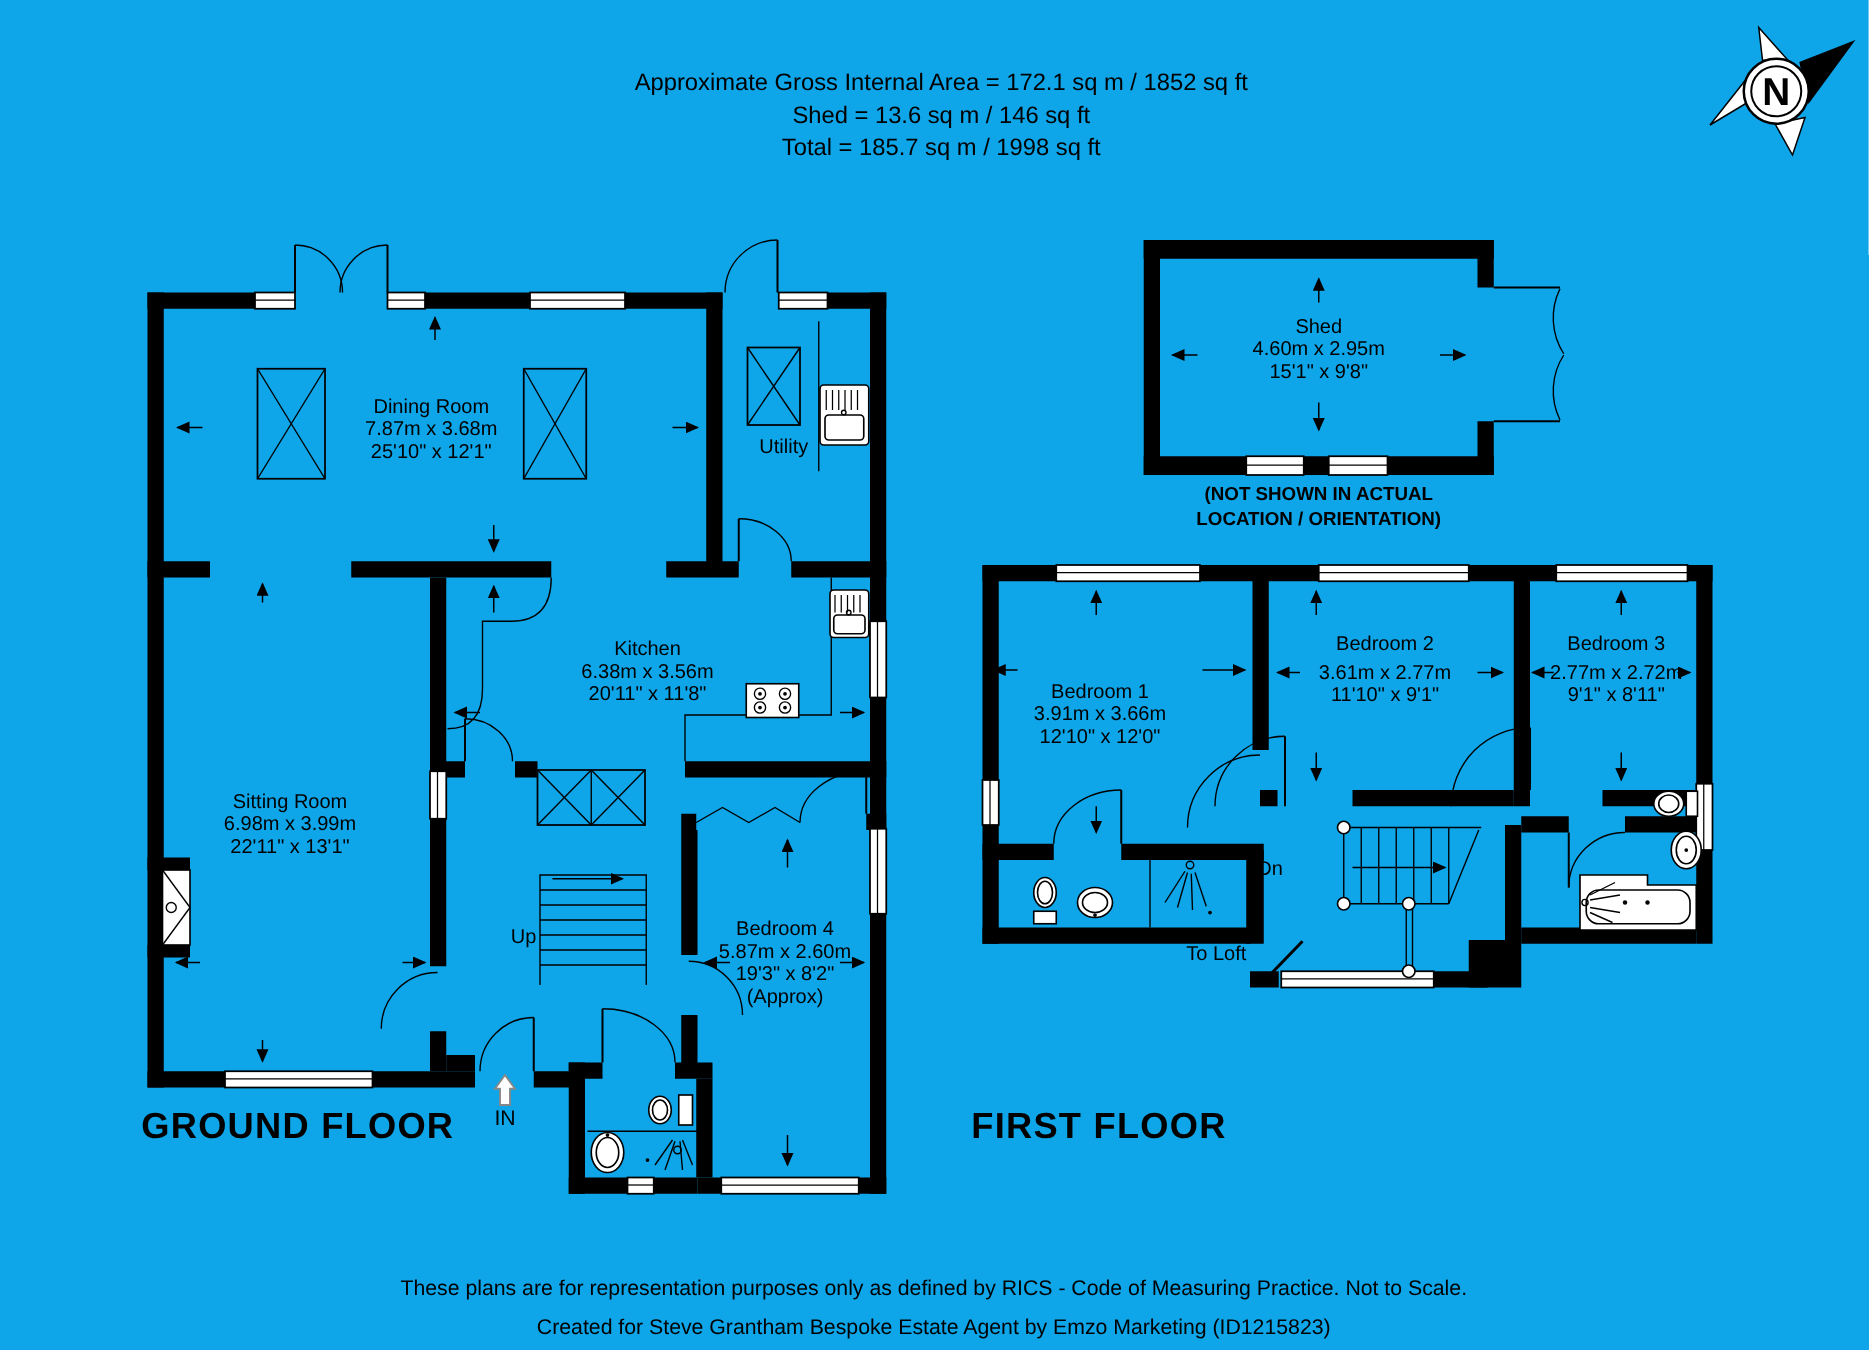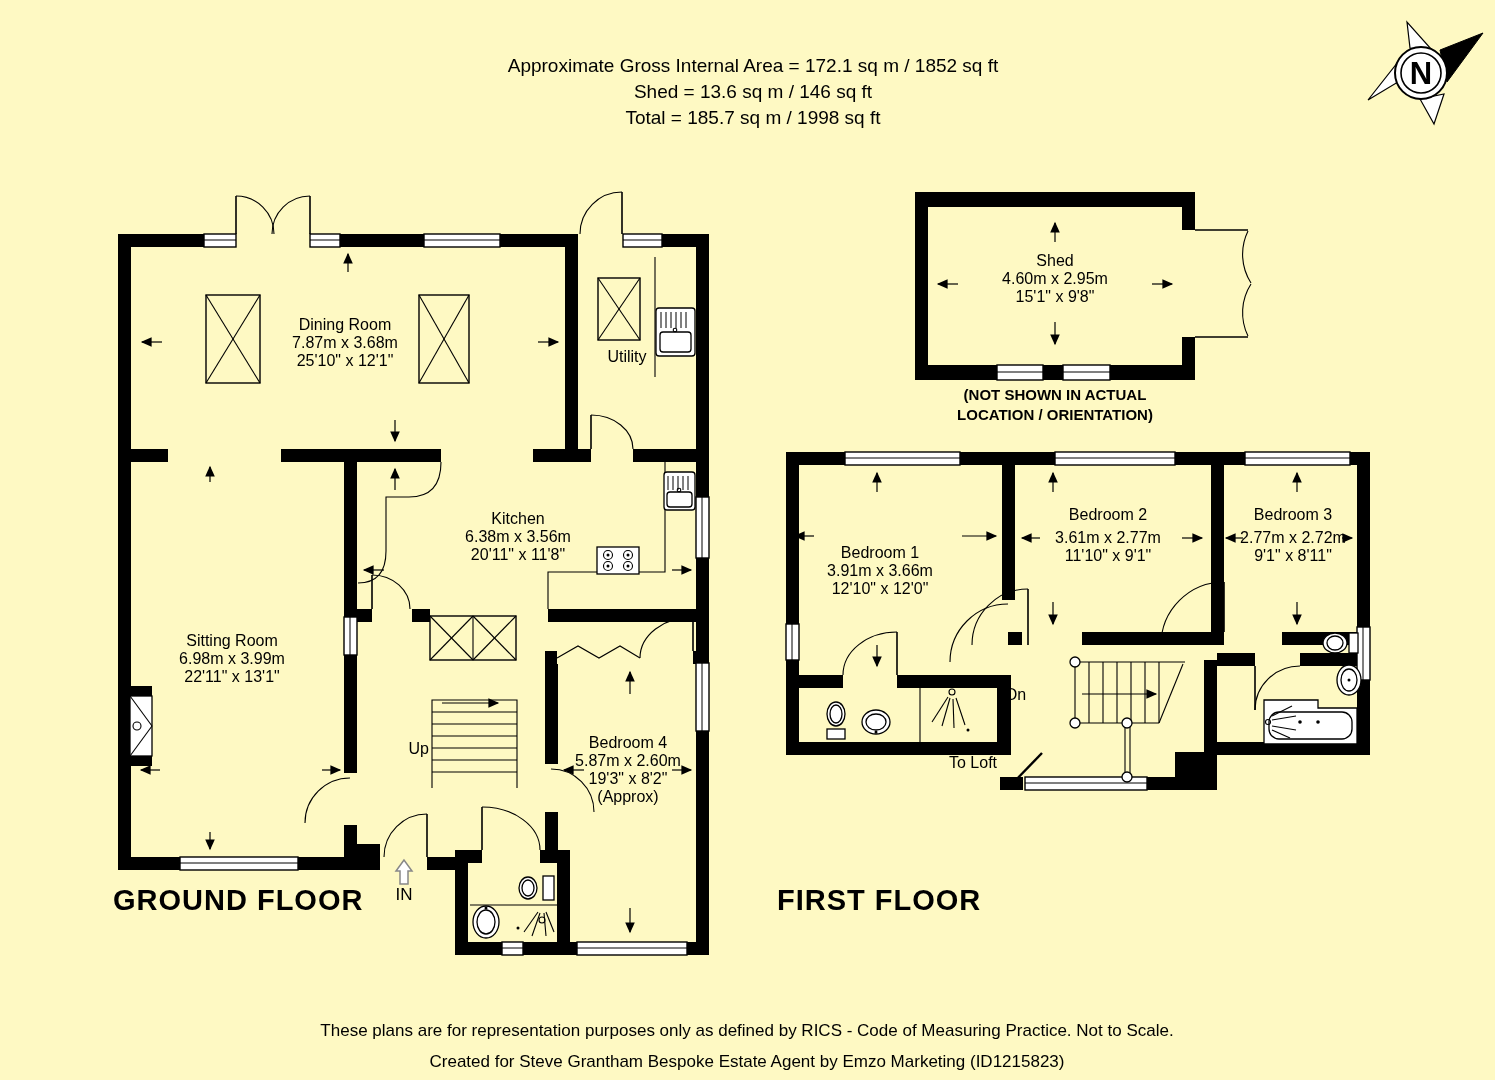--- a/index.html
+++ b/index.html
@@ -1,16 +1,16 @@
 <!DOCTYPE html>
 <html><head>
 <meta charset="utf-8">
 <style>
   html,body{margin:0;padding:0;background:#fff;}
-  #page{position:relative;width:1495px;height:1080px;background:#fef9c3;overflow:hidden;
+  #page{position:relative;width:1495px;height:1080px;background:#0ea5e9;overflow:hidden;
         font-family:"Liberation Sans", sans-serif;}
   svg{position:absolute;left:0;top:0;}
   svg text{font-family:"Liberation Sans", sans-serif;fill:#000;}
   .wall{fill:#000;stroke:none;}
   .win{fill:#fff;stroke:#000;stroke-width:1.4;}
   .winline{stroke:#000;stroke-width:1;}
   .thin{fill:none;stroke:#000;stroke-width:1.4;}
   .thin2{fill:none;stroke:#000;stroke-width:1.1;}
   .leaf{fill:none;stroke:#000;stroke-width:1.6;}
   .arc{fill:none;stroke:#000;stroke-width:1.1;}

